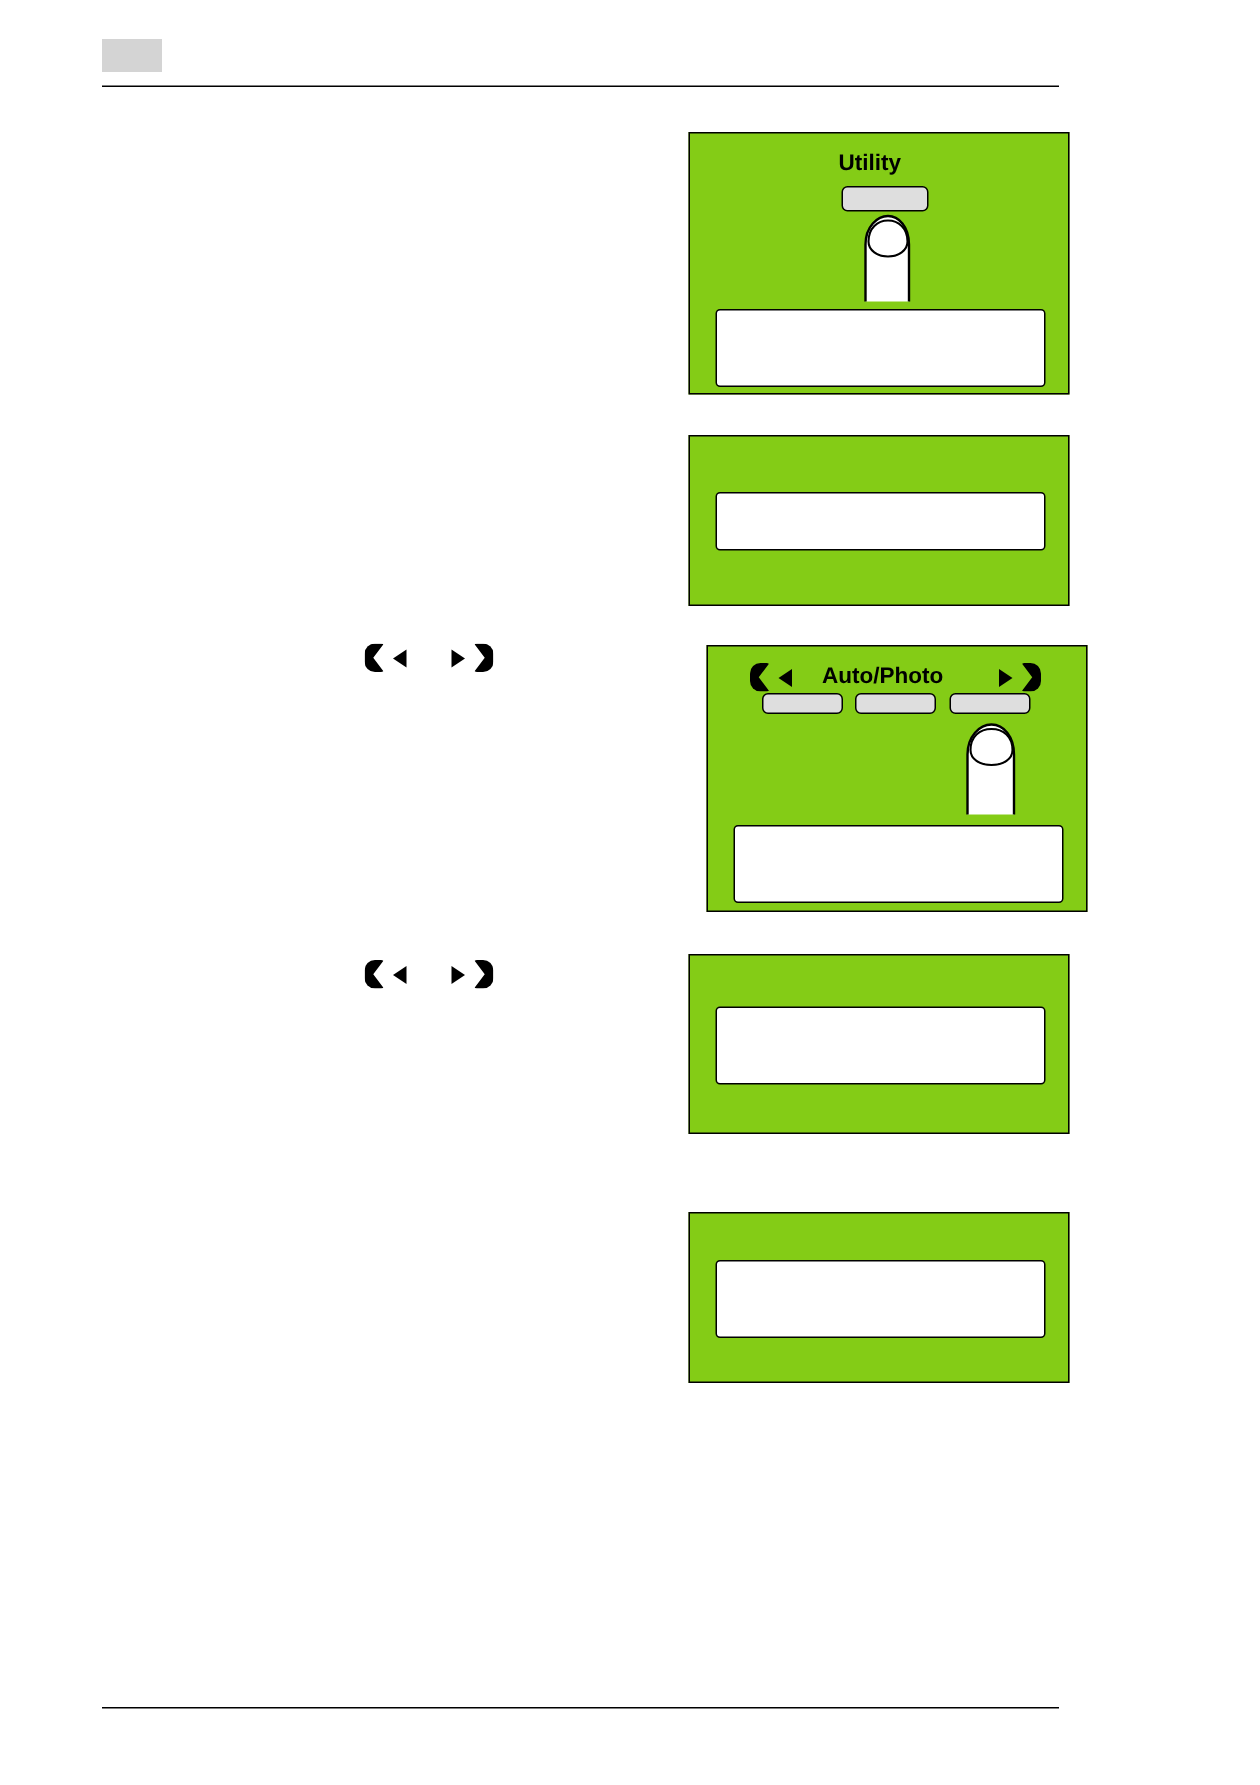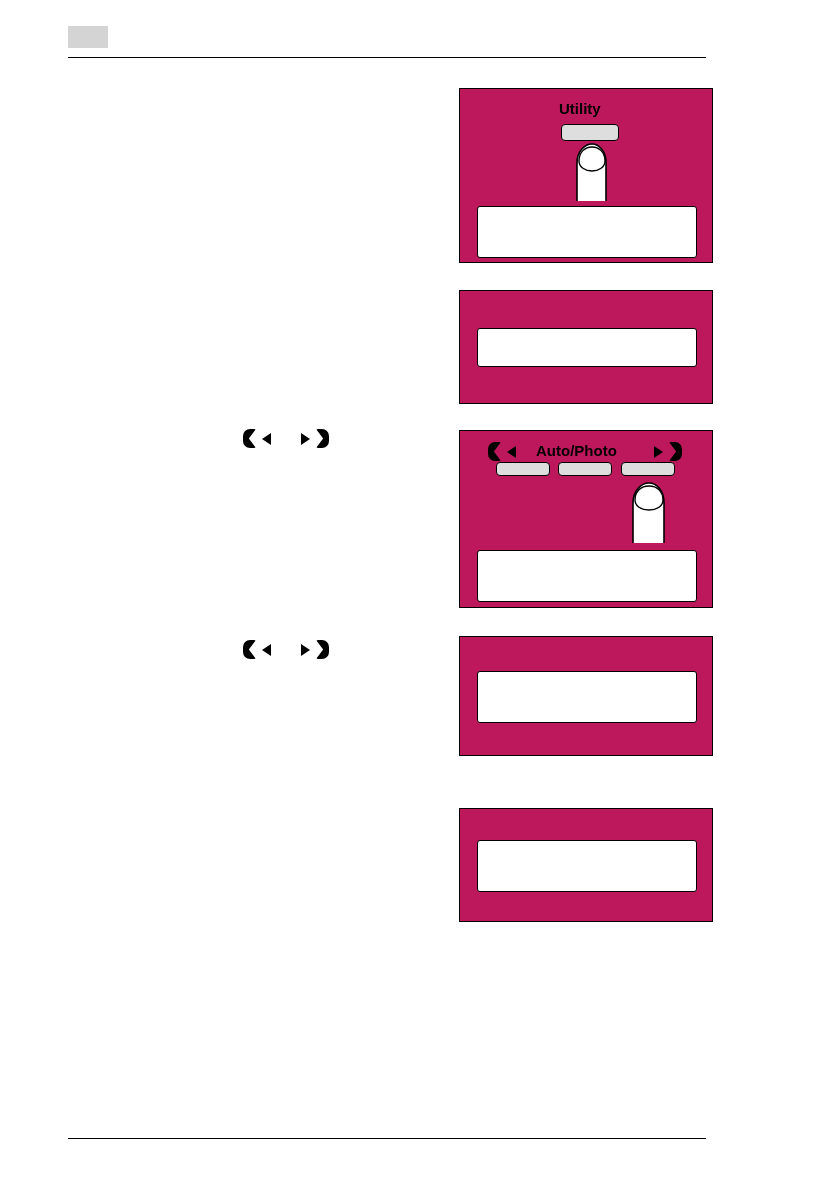--- a/index.html
+++ b/index.html
@@ -39,21 +39,21 @@
     top: 1138px;
     width: 638px;
     height: 1px;
     background: #000000;
   }
 
   
   .figure {
     position: absolute;
     border: 1px solid #000000;
-    background: #be185d;
+    background: #84cc16;
     box-sizing: border-box;
   }
 
   
   .lcd {
     position: absolute;
     border: 1px solid #000000;
     border-radius: 3px;
     background: #ffffff;
     box-sizing: border-box;
@@ -172,21 +172,21 @@
     
   </div>
 </div>
 
 <div class="figure" style="left:459px; top:290px; width:254px; height:114px;">
   <div class="lcd" style="left:17px; top:37px; width:220px; height:39px; padding-top:7px;">
     
   </div>
 </div>
 
-<div class="figure" style="left:459px; top:430px; width:254px; height:178px;text-decoration:underline;">
+<div class="figure" style="left:471px; top:430px; width:254px; height:178px;text-decoration:underline;">
 
   <div class="margin-glyph" style="left:28px; top:9px;">
     <span class="half-moon-left"></span><span class="gap-small"></span><span class="tri-left"></span>
   </div>
 
   <div class="fig-title" style="left:76px; top:11px;">Auto/Photo</div>
 
   <div class="margin-glyph" style="left:194px; top:9px;">
     <span class="tri-right"></span><span class="gap-small"></span><span class="half-moon-right"></span>
   </div>

